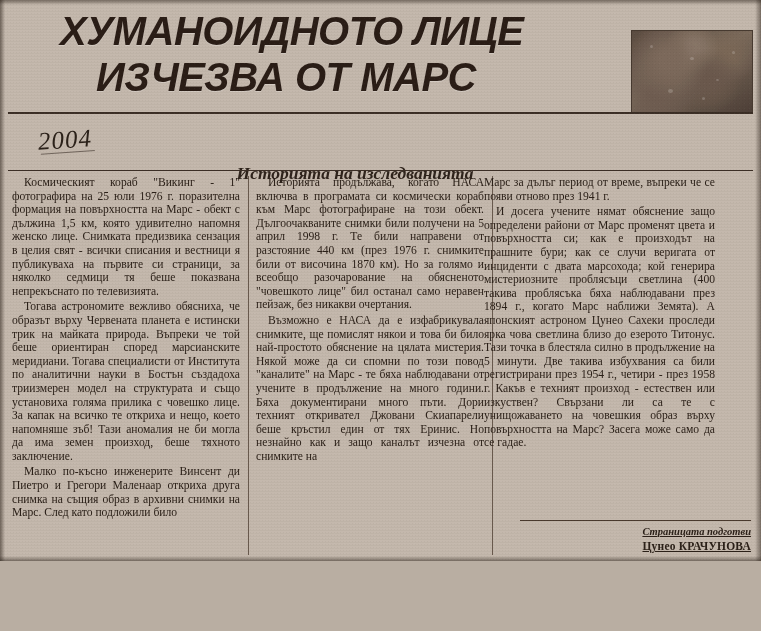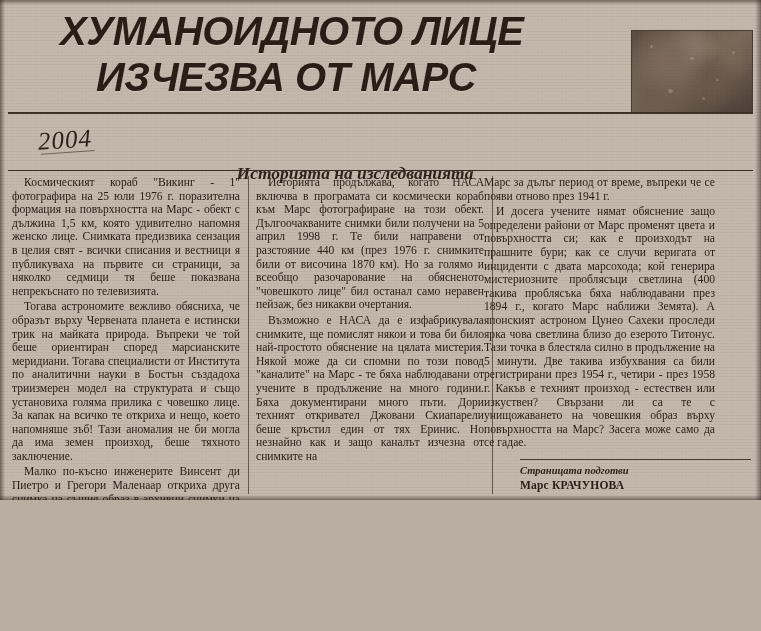--- a/index.html
+++ b/index.html
@@ -9,21 +9,21 @@
   }
   body {
     width: 761px;
     height: 631px;
     overflow: hidden;
     font-family: "Liberation Serif", serif;
   }
   .page {
     position: relative;
     width: 761px;
-    height: 500px;
+    height: 561px;
     background: #c3b7ab;
     background-image:
       repeating-linear-gradient(0deg, rgba(0,0,0,0.022) 0px, rgba(0,0,0,0.022) 1px, rgba(255,255,255,0.02) 1px, rgba(255,255,255,0.02) 3px);
     box-sizing: border-box;
     overflow: hidden;
   }
   
   .page::after {
     content: "";
     position: absolute;
@@ -182,26 +182,28 @@
   }
   .vrule-1 { left: 236px; }
   .vrule-2 { left: 480px; }
 
   
   .byline {
     position: absolute;
     right: 0px;
     bottom: 2px;
     width: 231px;
+    text-align: right;
     color: #2b2018;
     font-family: "Liberation Serif", serif;
     font-size: 11px;
     line-height: 14px;
     background: transparent;
     padding-top: 4px;
+    text-decoration: underline;
   }
   .byline .prep { font-style: italic; font-weight: bold; font-size: 10.5px; }
   .byline .author { font-weight: bold; font-size: 11.5px; letter-spacing: 0.2px; }
   .byline-rule {
     position: absolute;
     right: 0;
     bottom: 34px;
     width: 231px;
     border-top: 1px solid #4a3a2e;
   }
@@ -264,21 +266,21 @@
     </div>
 
     <div class="col col-3">
       <p class="noindent">Марс за дълъг период от време, въпреки че се появи отново през 1941 г.</p>
       <p>И досега учените нямат обяснение защо определени райони от Марс променят цвета и повърхността си; как е произходът на прашните бури; как се случи веригата от инциденти с двата марсохода; кой генерира мистериозните проблясъци светлина (400 такива проблясъка бяха наблюдавани през 1894 г., когато Марс наближи Земята). А японският астроном Цунео Сахеки проследи ярка чова светлина близо до езерото Титонус. Тази точка в блестяла силно в продължение на 5 минути. Две такива избухвания са били регистрирани през 1954 г., четири - през 1958 г. Какъв е техният произход - естествен или изкуствен? Свързани ли са те с унищожаването на човешкия образ върху повърхността на Марс? Засега може само да се гадае.</p>
     </div>
 
     <div class="byline-rule"></div>
     <div class="byline">
       <div class="prep">Страницата подготви</div>
-      <div class="author">Марс КРАЧУНОВА</div>
+      <div class="author">Цунео КРАЧУНОВА</div>
     </div>
   </div>
 
   <div class="edge edge-l"></div>
   <div class="edge edge-t"></div>
   <div class="edge edge-r"></div>
   <div class="edge edge-b"></div>
 </div>
 
 </body></html>

